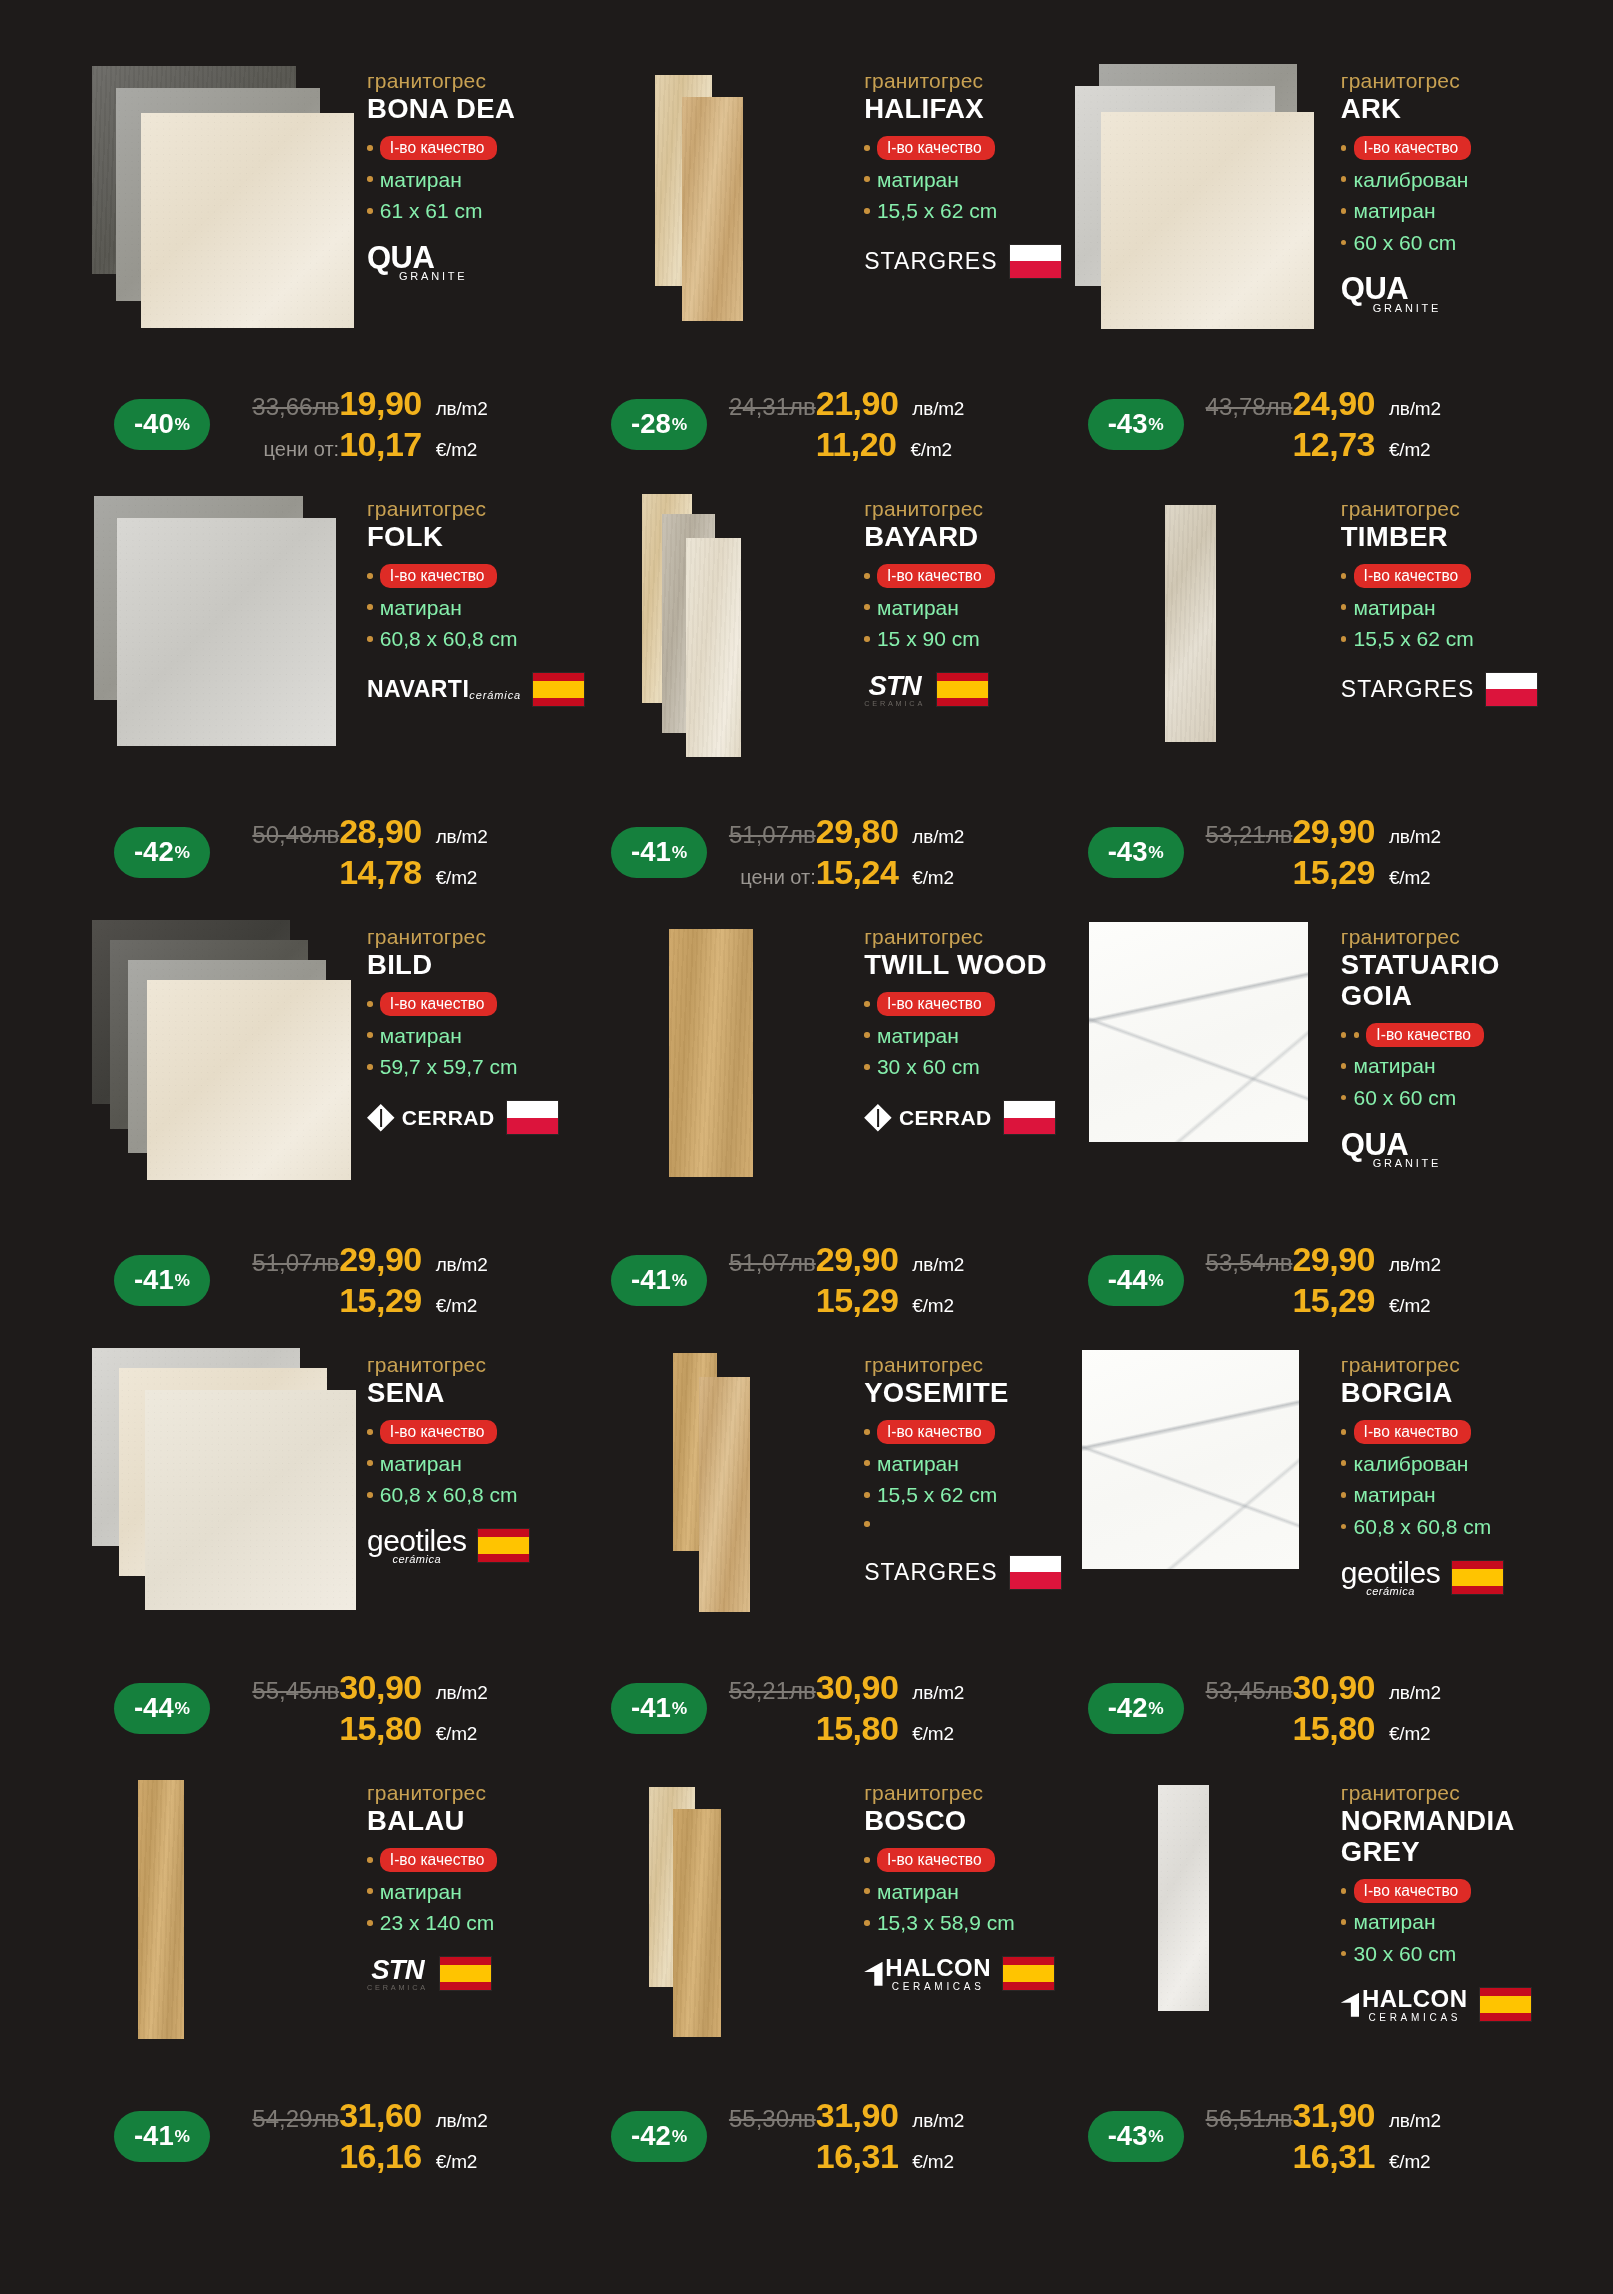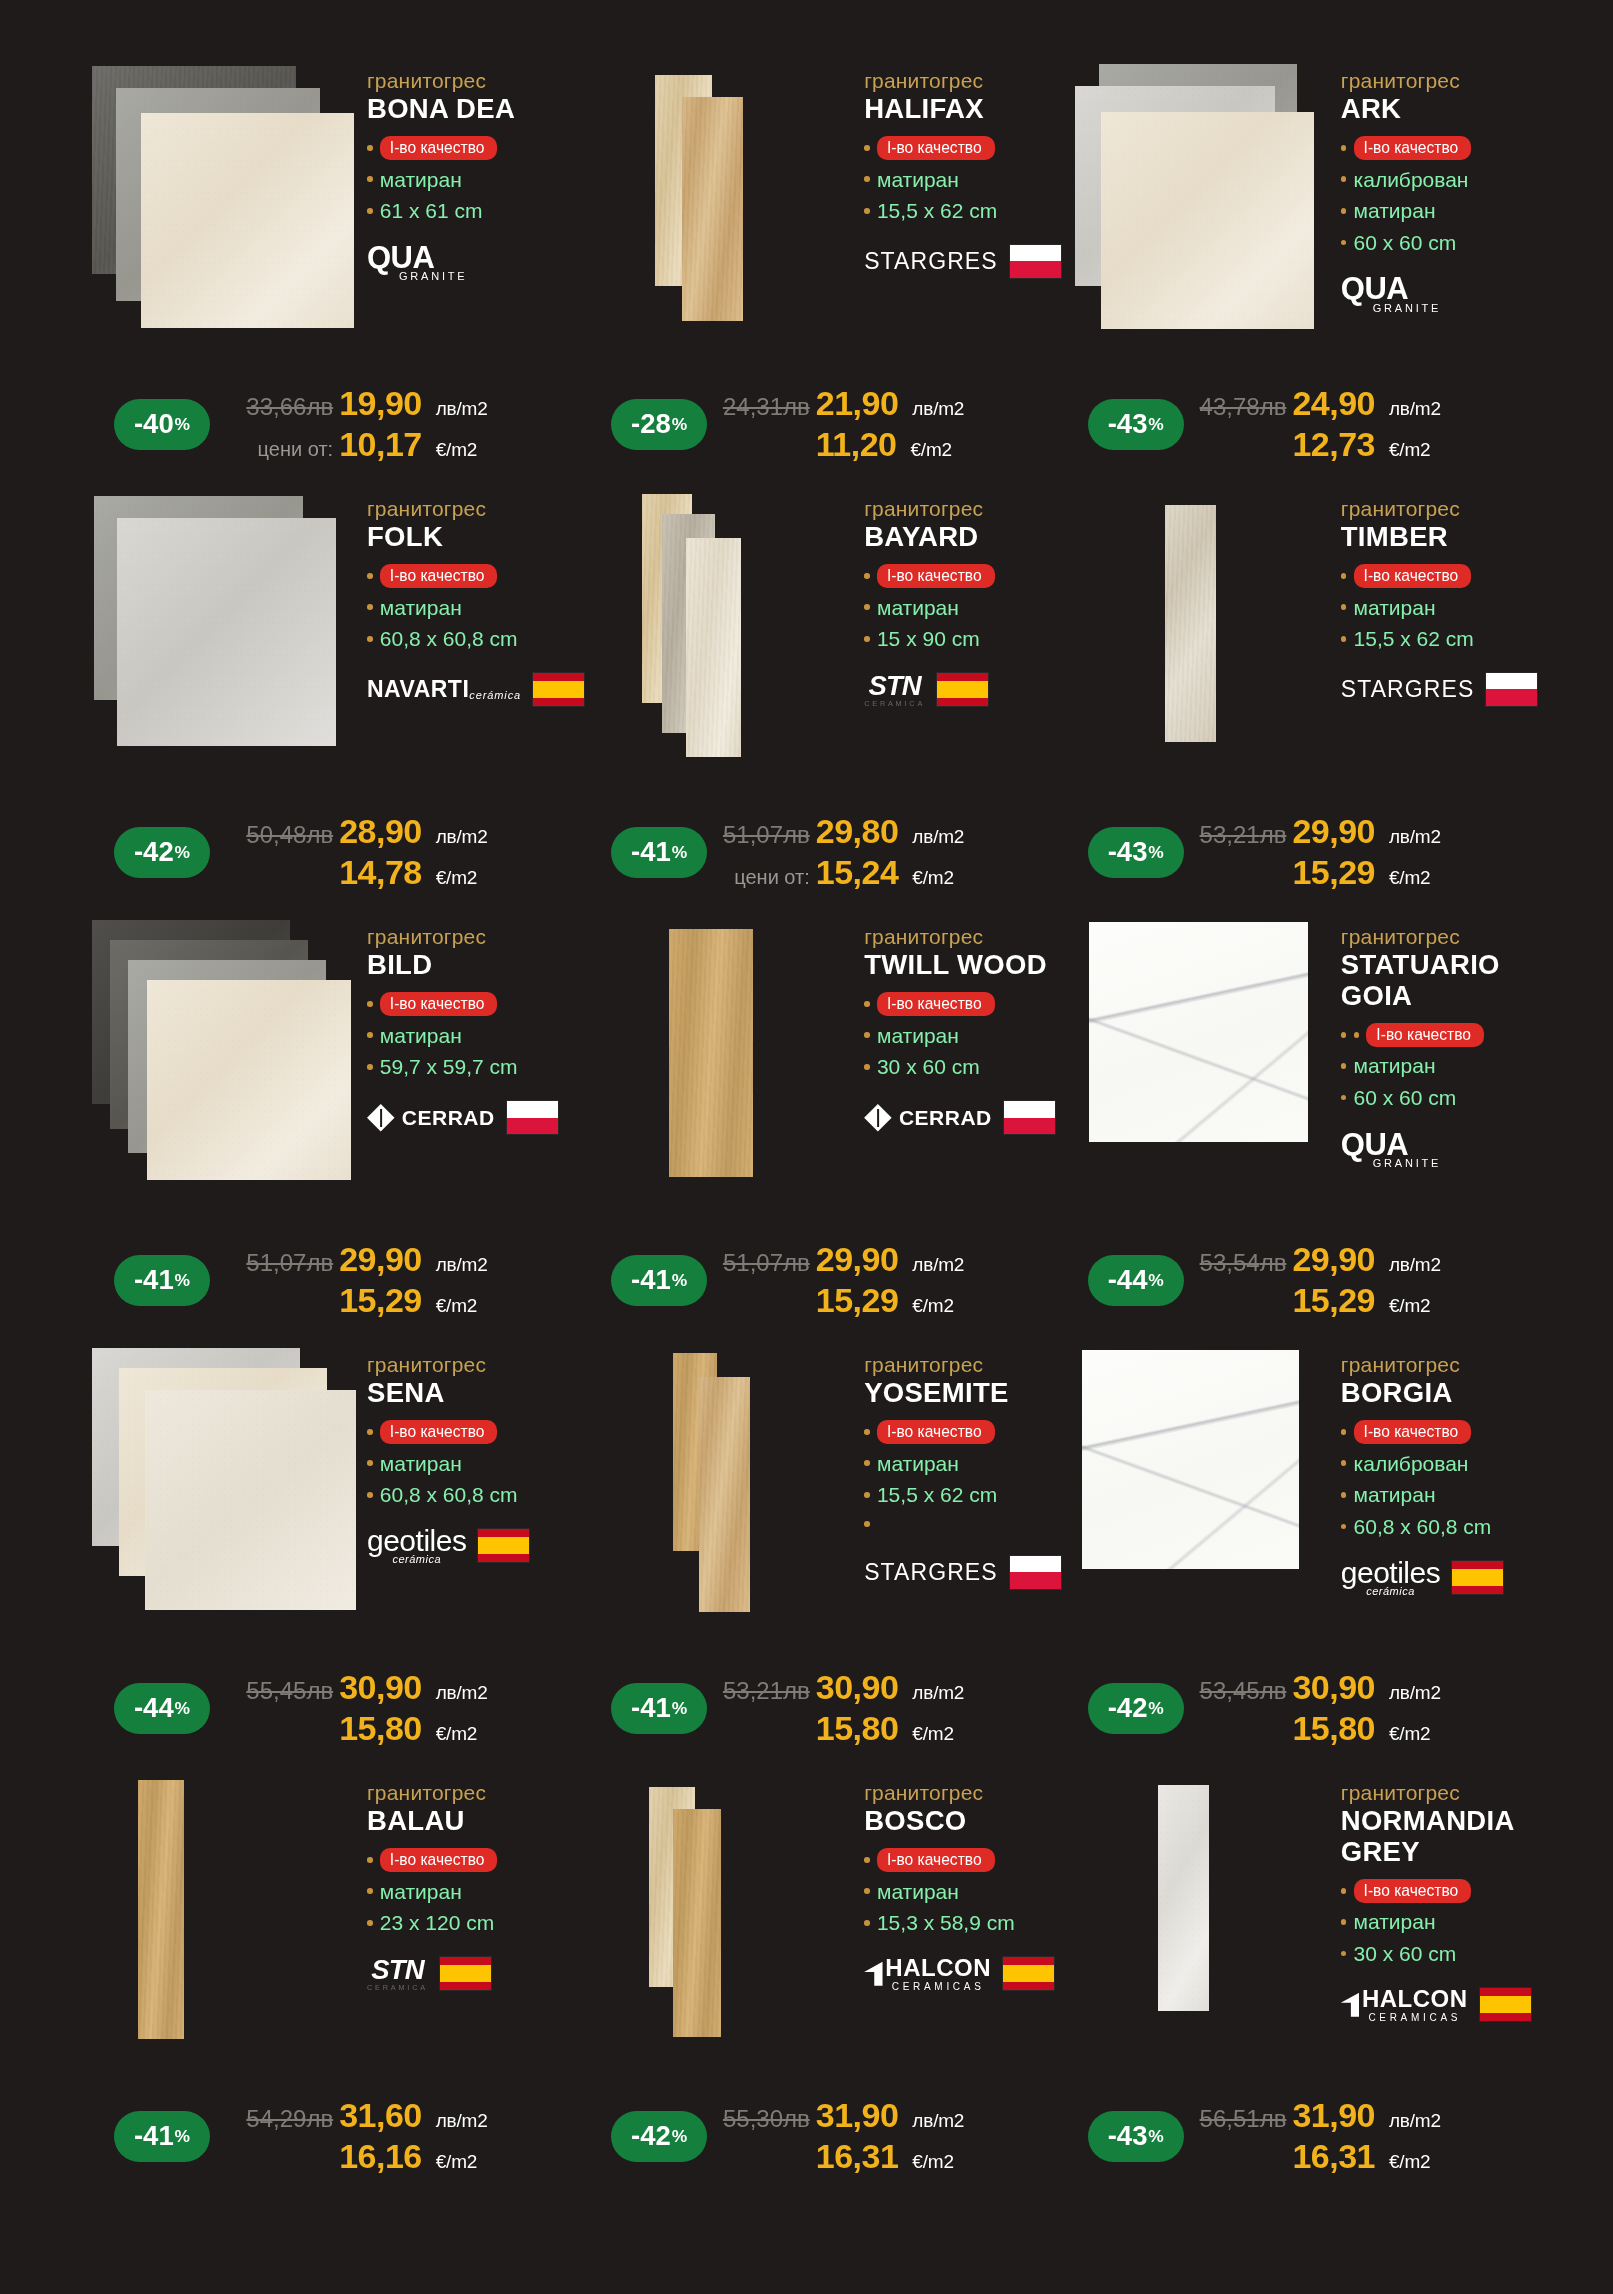--- a/index.html
+++ b/index.html
@@ -210,21 +210,21 @@
     display: flex;
     align-items: center;
     justify-content: center;
     font-weight: 700;
     font-size: 27.5px;
     flex: 0 0 96px;
     margin-left: 26px;
   }
   .disc .pct { font-size: 17.4px; font-weight: 700; margin-left: 0.9px; }
   .prices { flex: 1; padding-left: 13px; }
-  .prow { display: flex; align-items: baseline; justify-content: flex-end; gap: 6px; }
+  .prow { display: flex; align-items: baseline; justify-content: flex-end; gap: 0; }
   .prow2 { margin-top: 1.8px; }
   .old {
     color: #7f7b76;
     font-size: 24px;
     text-decoration: line-through;
     text-decoration-thickness: 1.8px;
     white-space: nowrap;
   }
   .from {
     color: #9b9792;
@@ -962,21 +962,21 @@
               <div class="bl">
         <span class="dot"></span>
                 <span class="badge">I-во качество</span>
       </div>
               <div class="bl">
         <span class="dot"></span>
                 <span class="btxt">матиран</span>
       </div>
               <div class="bl">
         <span class="dot"></span>
-                <span class="btxt">23 x 120 cm</span>
+                <span class="btxt">23 x 140 cm</span>
       </div>
             </div>
         <div class="brand-row">
           <div class="logo lg-stn">
       <span class="s1">STN</span>
       <span class="s2">CERAMICA</span>
               </div>
           <span class="flag flag-es"></span>
         </div>
       </div>

